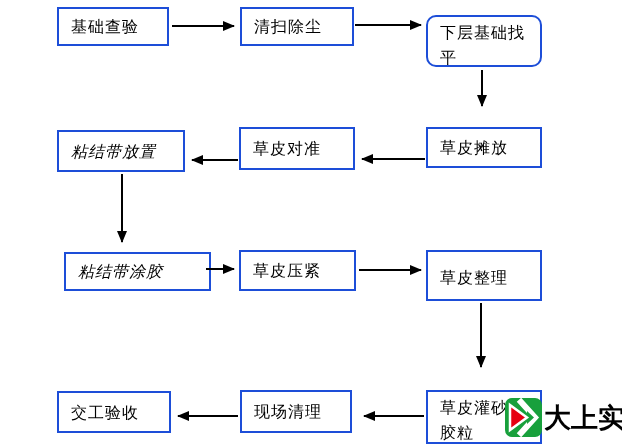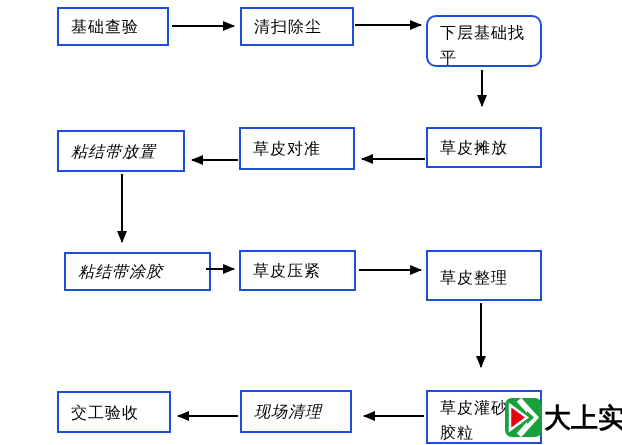--- a/index.html
+++ b/index.html
@@ -62,21 +62,21 @@
 
   <div class="node" style="left:57px;  top:130px; width:128px; height:42px;font-style:italic;">粘结带放置</div>
   <div class="node" style="left:239px; top:127px; width:116px; height:43px;">草皮对准</div>
   <div class="node" style="left:426px; top:127px; width:116px; height:41px;">草皮摊放</div>
 
   <div class="node" style="left:64px;  top:252px; width:147px; height:39px;font-style:italic;">粘结带涂胶</div>
   <div class="node" style="left:239px; top:250px; width:117px; height:41px;">草皮压紧</div>
   <div class="node multiline" style="left:426px; top:250px; width:116px; height:51px; align-items:center;">草皮整理</div>
 
   <div class="node" style="left:57px;  top:391px; width:114px; height:42px;">交工验收</div>
-  <div class="node" style="left:240px; top:390px; width:112px; height:43px;font-style:italic;">现场清理</div>
+  <div class="node" style="left:240px; top:390px; width:112px; height:43px;">现场清理</div>
   <div class="node multiline" style="left:426px; top:390px; width:116px; height:54px;">草皮灌砂及胶粒</div>
 
   <svg class="arrow-layer" viewBox="0 0 622 445" xmlns="http://www.w3.org/2000/svg">
     <defs>
       <marker id="ah" markerUnits="userSpaceOnUse" markerWidth="13" markerHeight="10" refX="11" refY="5" orient="auto">
         <path d="M0,0 L12,5 L0,10 Z" fill="#000000"></path>
       </marker>
     </defs>
     <line x1="172" y1="26" x2="234" y2="26" stroke="#000" stroke-width="2" marker-end="url(#ah)"></line>
     <line x1="355" y1="25" x2="421" y2="25" stroke="#000" stroke-width="2" marker-end="url(#ah)"></line>

